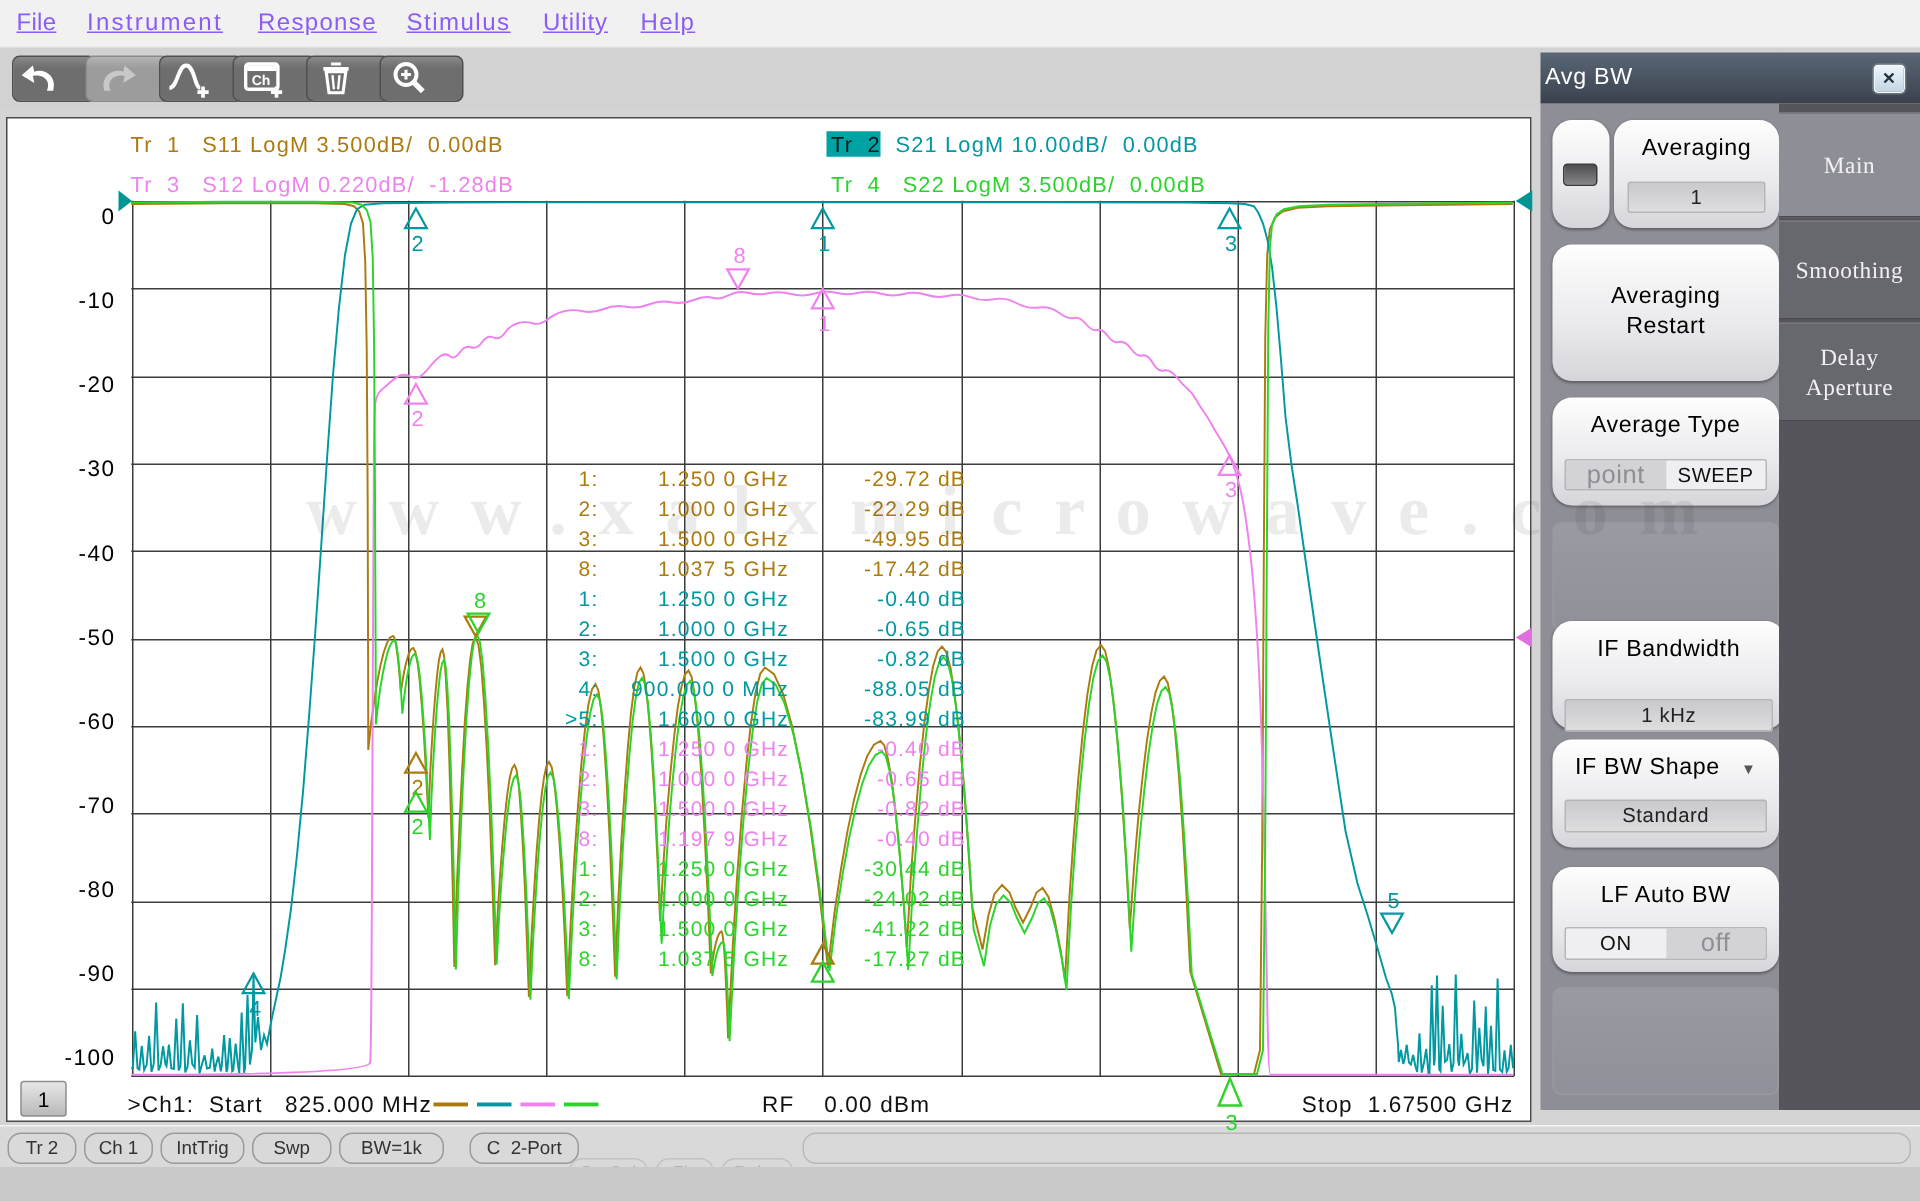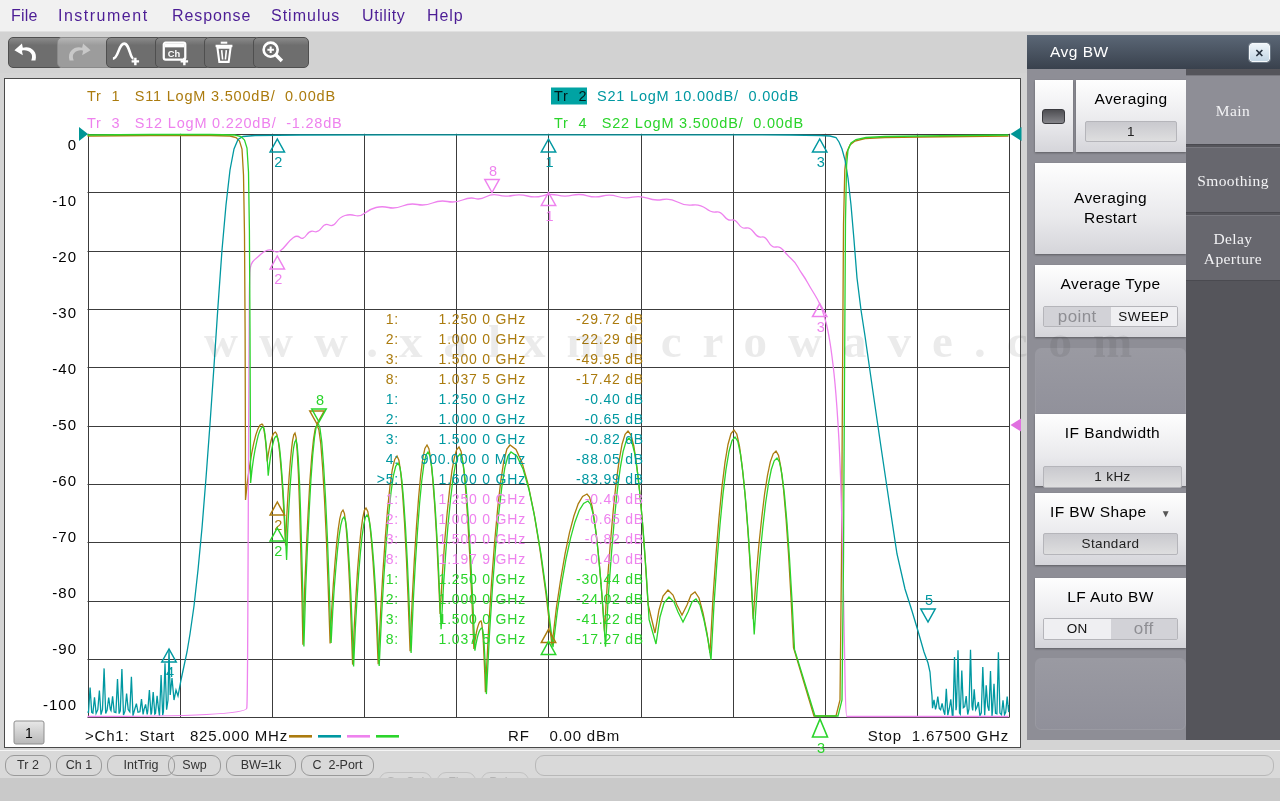--- a/index.html
+++ b/index.html
@@ -1,28 +1,28 @@
 <!DOCTYPE html>
 <html><head><meta charset="utf-8"><style>
 * { margin:0; padding:0; box-sizing:border-box; }
 html,body { width:1280px; height:801px; overflow:hidden; font-family:"Liberation Sans",sans-serif; background:#d4d4d4; }
 #menubar { position:absolute; left:0; top:0; width:1280px; height:32px; background:#f1f1f1; border-bottom:1px solid #e0e0e0; }
-#menubar span { position:absolute; top:7px; font-size:16px; color:#4c1d95; }
+#menubar span { position:absolute; top:7px; font-size:16px; color:#8b5cf6;text-decoration:underline; }
 #toolbar { position:absolute; left:0; top:32px; width:1280px; height:41px; background:#d2d2d2; }
 .tbtn { position:absolute; top:5px; width:56px; height:31px; border:1px solid #4f4f4f; border-radius:5px; text-align:left; }
 #chartwin { position:absolute; left:4px; top:78px; width:1017px; height:670px; background:#fff; border:1px solid #4a4a4a; }
 #watermark { position:absolute; left:204px; top:314px; font-family:"Liberation Serif",serif; font-weight:bold; font-size:47px; letter-spacing:21px; color:rgba(40,40,40,0.095); z-index:40; white-space:nowrap; }
 #rpanel { position:absolute; left:1027px; top:35px; width:253px; height:705px; }
-.ptitle { position:absolute; left:0; top:0; width:253px; height:34px; background:linear-gradient(#5b6776,#39414d); color:#fff; font-size:15.5px; letter-spacing:0.5px; line-height:34px; padding-left:23px; }
+.ptitle { position:absolute; left:0; top:0; width:253px; height:34px; background:linear-gradient(#5b6776,#39414d); color:#fff; font-size:15.5px; letter-spacing:0.5px; line-height:34px; padding-left:3px; }
 .pclose { position:absolute; right:10px; top:8px; width:21px; height:19px; background:linear-gradient(#eef5fa,#c3d6e4); border:1px solid #f4f8fb; outline:1px solid #6a7683; border-radius:3px; color:#25313e; font-size:11px; font-weight:bold; text-align:center; line-height:19px; }
 #pbody { position:absolute; left:0; top:34px; width:159px; height:671px; background:#8e8e96; }
 #ptabcol { position:absolute; left:159px; top:34px; width:94px; height:671px; background:#55555b; }
 .tab { position:absolute; left:0; width:94px; background:#67676e; border-top:1px solid #78787f; border-bottom:1px solid #4a4a50; color:#f2f2f4; font-size:15.5px; letter-spacing:0.4px; text-align:center;font-family:Liberation Serif, serif; }
 .tabon { background:#8e8e96; }
-.pbtn { position:absolute; background:linear-gradient(#fefefe,#e9e9ec 60%,#d5d5da); border-radius:0; box-shadow:0 1px 2px rgba(0,0,0,.35); }
+.pbtn { position:absolute; background:linear-gradient(#fefefe,#e9e9ec 60%,#d5d5da); border-radius:13px; box-shadow:0 1px 2px rgba(0,0,0,.35); }
 .blab { position:absolute; width:100%; text-align:center; font-size:15.5px; letter-spacing:0.4px; color:#000; line-height:20px; }
 .inset { position:absolute; background:linear-gradient(#c9c9ce,#dededf); border:1px solid #b5b5ba; border-radius:2px; text-align:center; font-size:13.5px; letter-spacing:0.4px; color:#222; line-height:19px; }
 .seg { position:absolute; display:flex; border:1px solid #b5b5ba; border-radius:2px; overflow:hidden; }
 .segoff { flex:1; background:#d2d2d7; color:#8e8e93; font-size:17px; letter-spacing:0.4px; text-align:center; line-height:20px; }
 .segon { flex:1; background:#efeff2; color:#111; font-size:13.5px; letter-spacing:0.4px; text-align:center; line-height:20px; }
 .pempty { position:absolute; background:linear-gradient(#9a9aa2,#90909a); border-radius:6px; border:1px solid #9a9aa2; }
 #statusbar { position:absolute; left:0; top:750px; width:1280px; height:28px; background:#d9d9d9; border-top:1px solid #f5f5f5; }
 .sbtn { position:absolute; top:4px; height:21px; border:1px solid #9a9a9a; border-radius:9px; font-size:12.5px; color:#333; text-align:center; line-height:19px; }
 .sbtn.dis { border-color:#c2c2c2; color:#b4b4b4;margin-top:17px; }
 .sfield { position:absolute; left:535px; top:4px; width:739px; height:21px; border:1px solid #b8b8b8; border-radius:9px; }
@@ -252,21 +252,21 @@
       <div class="tab tabon" style="top:6px;height:70px;line-height:70px">Main</div>
       <div class="tab" style="top:78px;height:66px;line-height:66px">Smoothing</div>
       <div class="tab" style="top:146px;height:66px;padding-top:13px;line-height:20px">Delay<br>Aperture</div>
     </div>
     <div class="ptitle">Avg BW<div class="pclose">✕</div></div>
   </div>
 <div id="watermark">www.xalxmicrowave.com</div>
 <div id="statusbar">
     <div class="sbtn" style="left:5px;width:46px">Tr 2</div>
     <div class="sbtn" style="left:56px;width:46px">Ch 1</div>
-    <div class="sbtn" style="left:107px;width:68px">IntTrig</div>
+    <div class="sbtn" style="left:107px;width:56px">IntTrig</div>
     <div class="sbtn" style="left:168px;width:53px">Swp</div>
     <div class="sbtn" style="left:226px;width:70px">BW=1k</div>
-    <div class="sbtn" style="left:301px;width:73px">C&nbsp;&nbsp;2-Port</div>
+    <div class="sbtn" style="left:313px;width:73px">C&nbsp;&nbsp;2-Port</div>
     <div class="sbtn dis" style="left:379px;width:53px">SrcCal</div>
     <div class="sbtn dis" style="left:437px;width:39px">Fix</div>
     <div class="sbtn dis" style="left:481px;width:48px">Pulse</div>
     <div class="sfield"></div>
   </div>
 <div id="bottomstrip"></div>
 </body></html>

